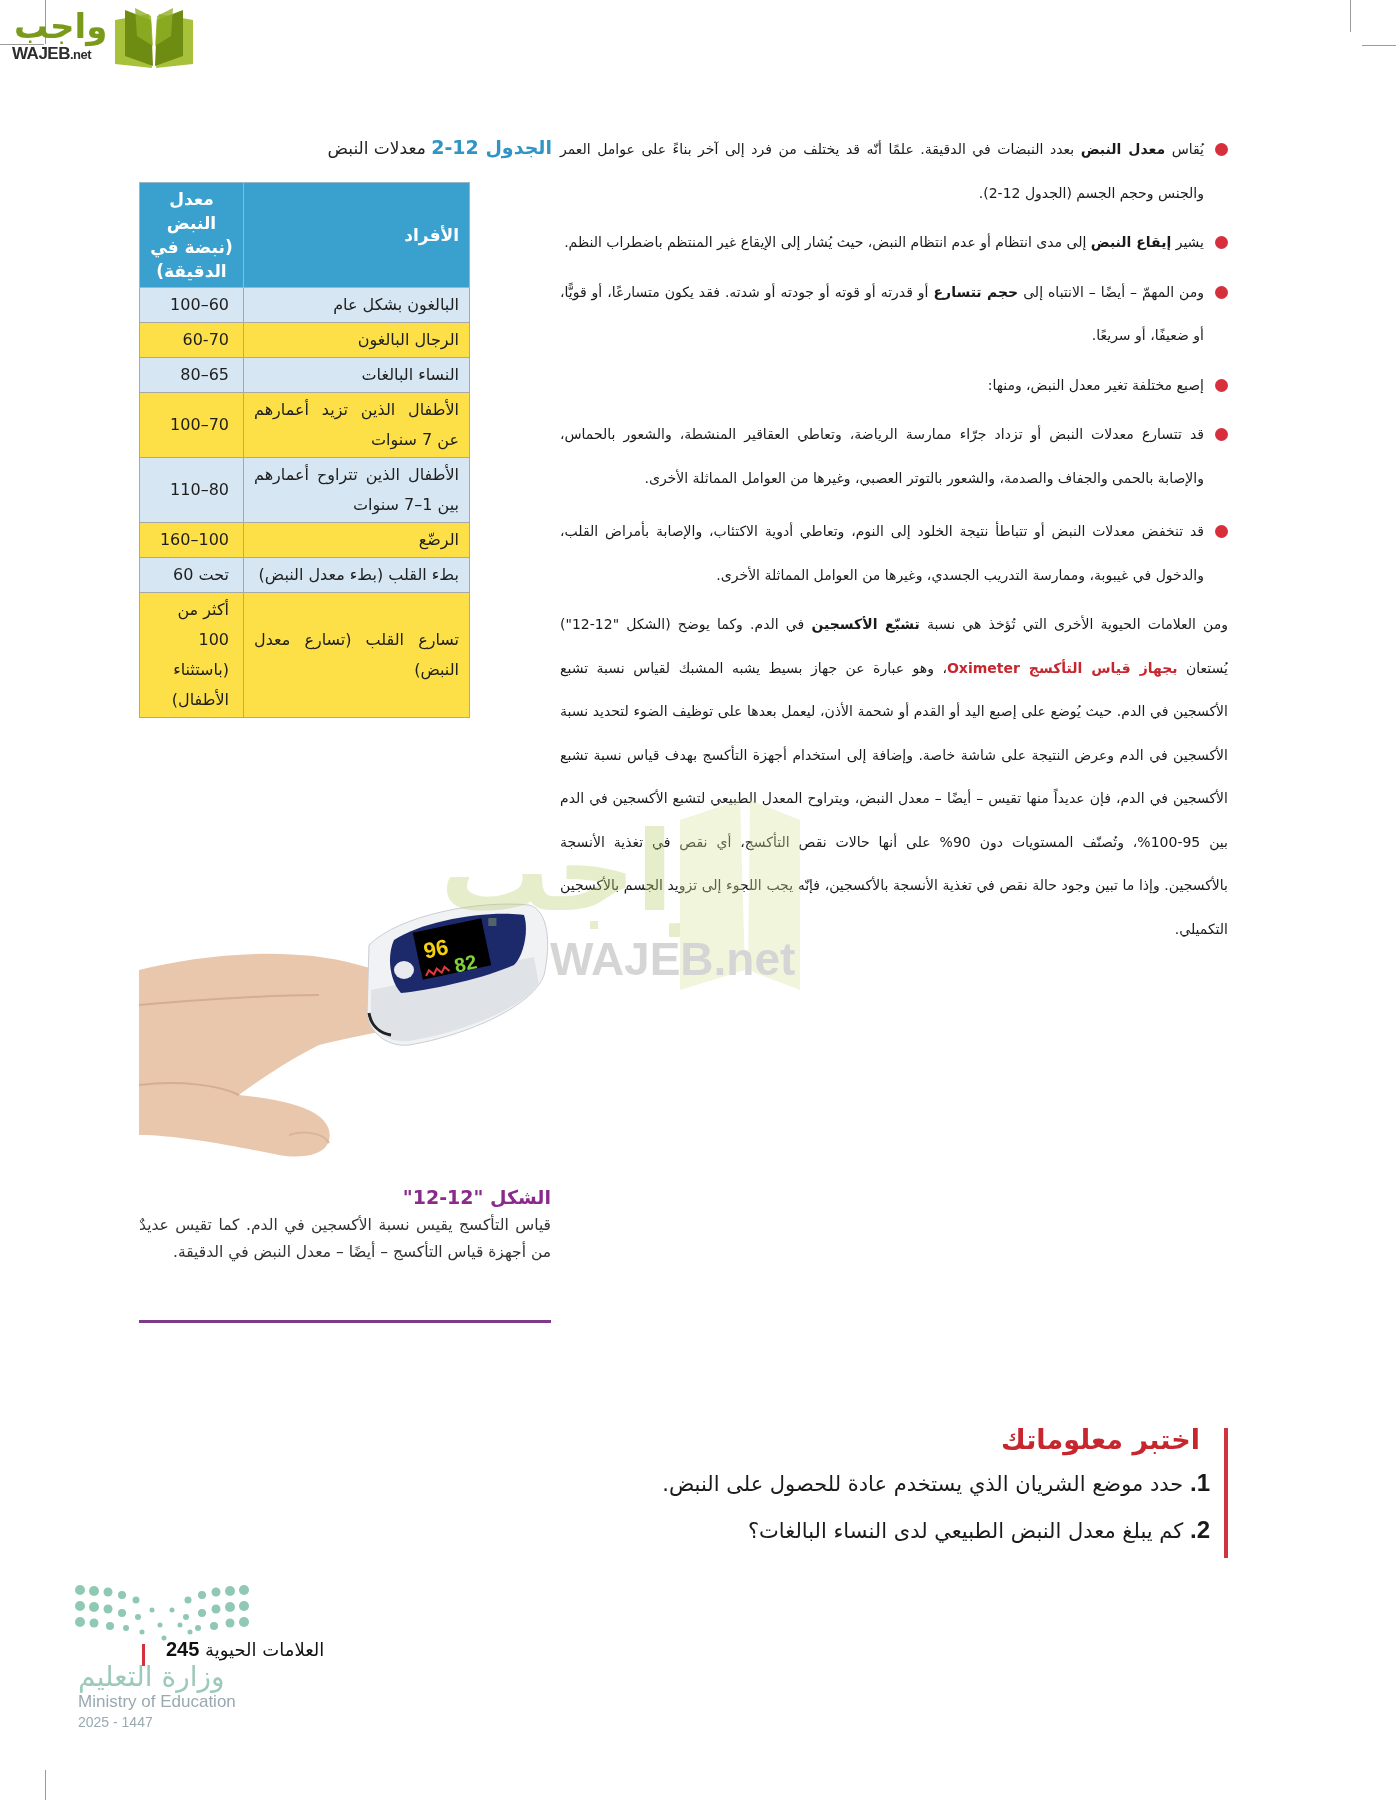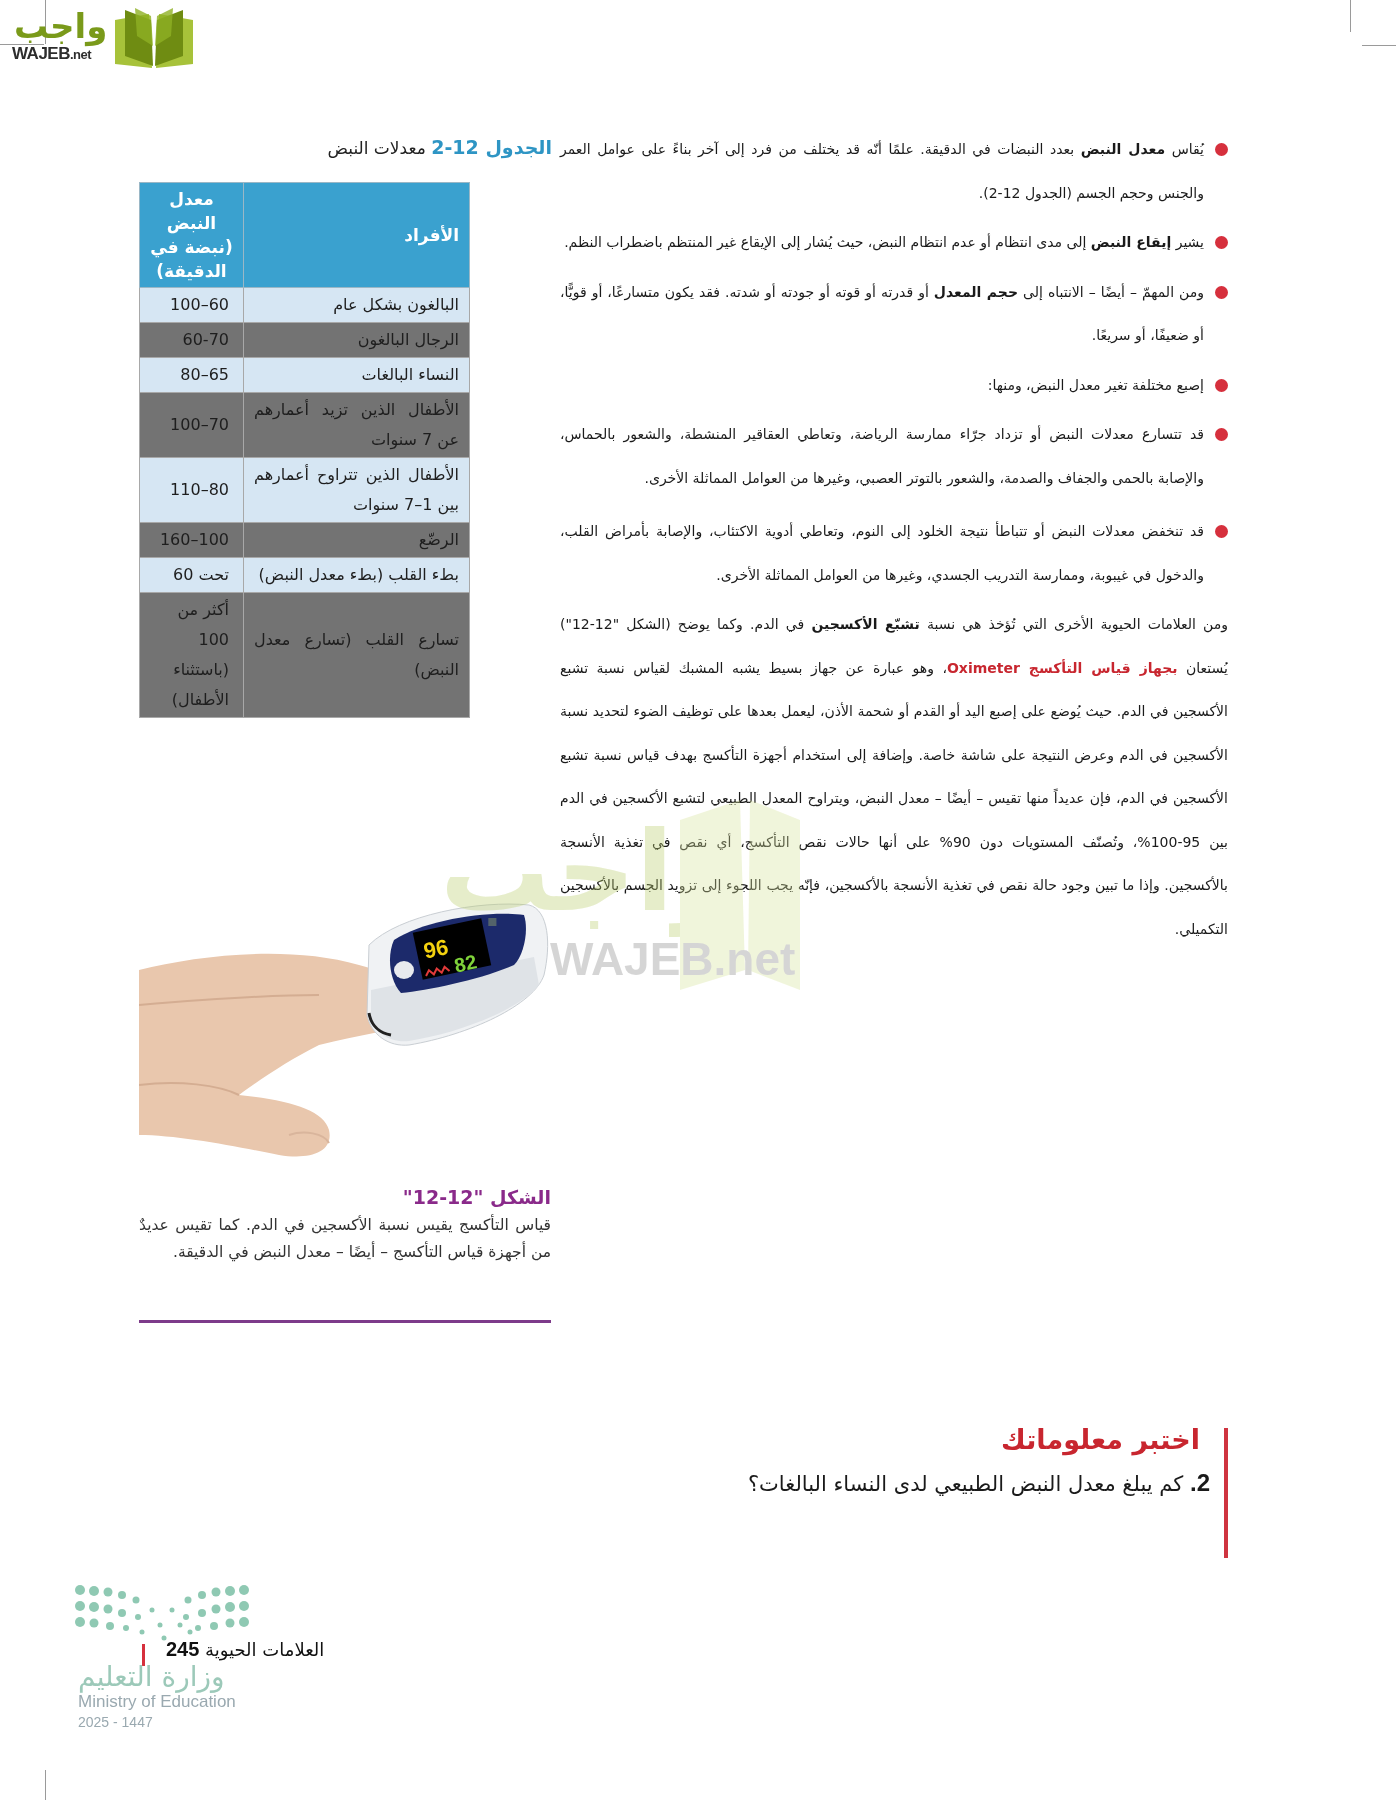--- a/index.html
+++ b/index.html
@@ -57,21 +57,21 @@
       border:1px solid #9ab7c6; padding:4px 10px; line-height:24px;
     }
     table.pulse th.col1 { text-align:right; width:205px; }
     table.pulse th.col2 { text-align:center; }
     table.pulse td {
       border:1px solid #a8a8a8; padding:2px 10px; line-height:30px; vertical-align:middle;
     }
     table.pulse td.c1 { text-align:justify; text-align-last:right; width:205px; }
     table.pulse td.c2 { text-align:right; padding-right:14px; }
     table.pulse tr.alt td { background:#d6e6f3; }
-    table.pulse tr.plain td { background:#737373; }
+    table.pulse tr.plain td { background:#fde047; }
 
     
     .figure { position:absolute; left:139px; top:885px; width:412px; height:290px; overflow:hidden; }
     .fig-caption {
       position:absolute; left:139px; top:1182px; width:412px; direction:rtl; text-align:justify;
       font-size:15.5px; line-height:27px; color:#333;
     }
     .fig-caption .lbl { color:#8a2a8a; font-weight:bold; font-size:19px; line-height:30px; display:block; }
     .fig-rule { position:absolute; left:139px; top:1320px; width:412px; height:3px; background:#7d3b8a; }
 
@@ -167,21 +167,21 @@
   <div class="bullet-item">
     <span class="dot"></span>
     <span>يُقاس </span><span class="b">معدل النبض</span><span> بعدد النبضات في الدقيقة. علمًا أنّه قد يختلف من فرد إلى آخر بناءً على عوامل العمر والجنس وحجم الجسم (الجدول 12-2).</span>
   </div>
   <div class="bullet-item">
     <span class="dot"></span>
     <span>يشير </span><span class="b">إيقاع النبض</span><span> إلى مدى انتظام أو عدم انتظام النبض، حيث يُشار إلى الإيقاع غير المنتظم باضطراب النظم.</span>
   </div>
   <div class="bullet-item">
     <span class="dot"></span>
-    <span>ومن المهمّ – أيضًا – الانتباه إلى </span><span class="b">حجم المعدل</span><span> أو قدرته أو قوته أو جودته أو شدته. فقد يكون متسارعًا، أو قويًّا، أو ضعيفًا، أو سريعًا.</span>
+    <span>ومن المهمّ – أيضًا – الانتباه إلى </span><span class="b">حجم تتسارع</span><span> أو قدرته أو قوته أو جودته أو شدته. فقد يكون متسارعًا، أو قويًّا، أو ضعيفًا، أو سريعًا.</span>
   </div>
   <div class="bullet-item">
     <span class="dot"></span>
     <span>إصبع مختلفة تغير معدل النبض، ومنها:</span>
   </div>
   <div class="bullet-item">
     <span class="dot"></span>
     <span>قد تتسارع معدلات النبض أو تزداد جرّاء ممارسة الرياضة، وتعاطي العقاقير المنشطة، والشعور بالحماس، والإصابة بالحمى والجفاف والصدمة، والشعور بالتوتر العصبي، وغيرها من العوامل المماثلة الأخرى.</span>
   </div>
   <div class="bullet-item" style="margin-top:10px;">
@@ -226,20 +226,23 @@
 <svg class="watermark" viewBox="0 0 380 200">
   <text x="0" y="110" fill="#b9cd6a" font-size="110" font-weight="bold" font-family="DejaVu Sans, sans-serif">واجب</text>
   <path d="M240 20 L300 0 L305 170 L240 190 Z" fill="#d7e39b"></path>
   <path d="M360 20 L310 0 L308 170 L360 190 Z" fill="#d7e39b"></path>
   <text x="110" y="175" fill="#8a8a8a" font-size="46" font-weight="bold" font-family="Liberation Sans, sans-serif">WAJEB.net</text>
 </svg>
 
 <div class="quiz">
   <div class="quiz-bar"></div>
   <div class="quiz-title">اختبر معلوماتك</div>
+  <div class="quiz-q">
+    <span class="num">1.</span> <span>حدد موضع الشريان الذي يستخدم عادة للحصول على النبض.</span>
+  </div>
   <div class="quiz-q">
     <span class="num">2.</span> <span>كم يبلغ معدل النبض الطبيعي لدى النساء البالغات؟</span>
   </div>
 </div>
 
 <svg class="footer-logo" viewBox="0 0 200 160">
   <g fill="#8fc9b3">
     <circle cx="10" cy="10" r="5"></circle>
       <circle cx="24" cy="11" r="5"></circle>
       <circle cx="38" cy="12" r="4.5"></circle>

